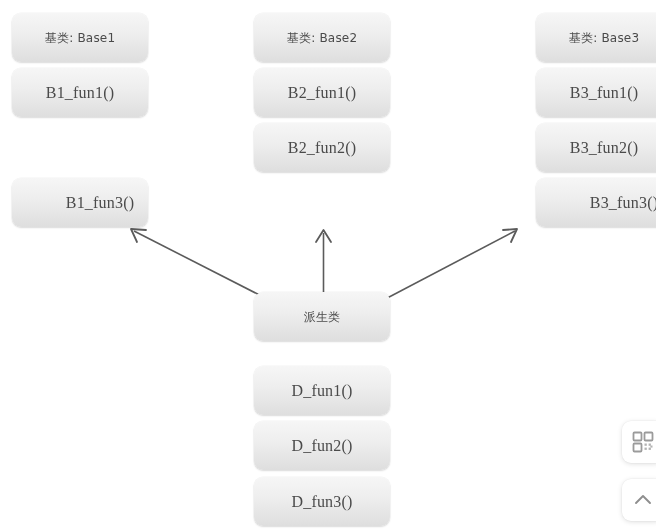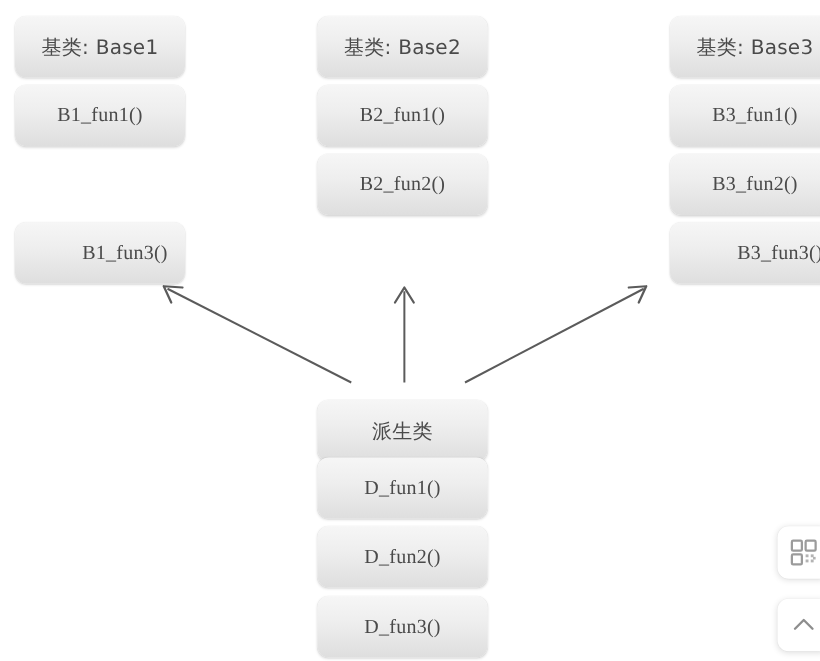--- a/index.html
+++ b/index.html
@@ -47,36 +47,36 @@
   .node .node-label {
     font-size: 16px;
     color: #4a4a4a;
     letter-spacing: 0.2px;
     white-space: nowrap;
     line-height: 1;
     font-family: Liberation Serif, serif;
   }
   .node.title .node-label {
     font-family: "DejaVu Sans", "Liberation Sans", sans-serif;
-    font-size: 16px;
+    font-size: 12px;
   }
 
   
   .col1 { left: 12px; }
   .col2 { left: 254px; }
   .col3 { left: 496px; margin-left: 40px; }
 
   
   .r0 { top: 13px; }
   .r1 { top: 68px; }
   .r2 { top: 123px; }
   .r3 { top: 178px; padding-left: 40px; }
 
   
-  .d0 { top: 320px; }
+  .d0 { top: 292px; }
   .d1 { top: 366px; }
   .d2 { top: 421px; }
   .d3 { top: 477px; }
 
   
   .fab {
     position: absolute;
     left: 622px;
     width: 42px;
     height: 42px;

